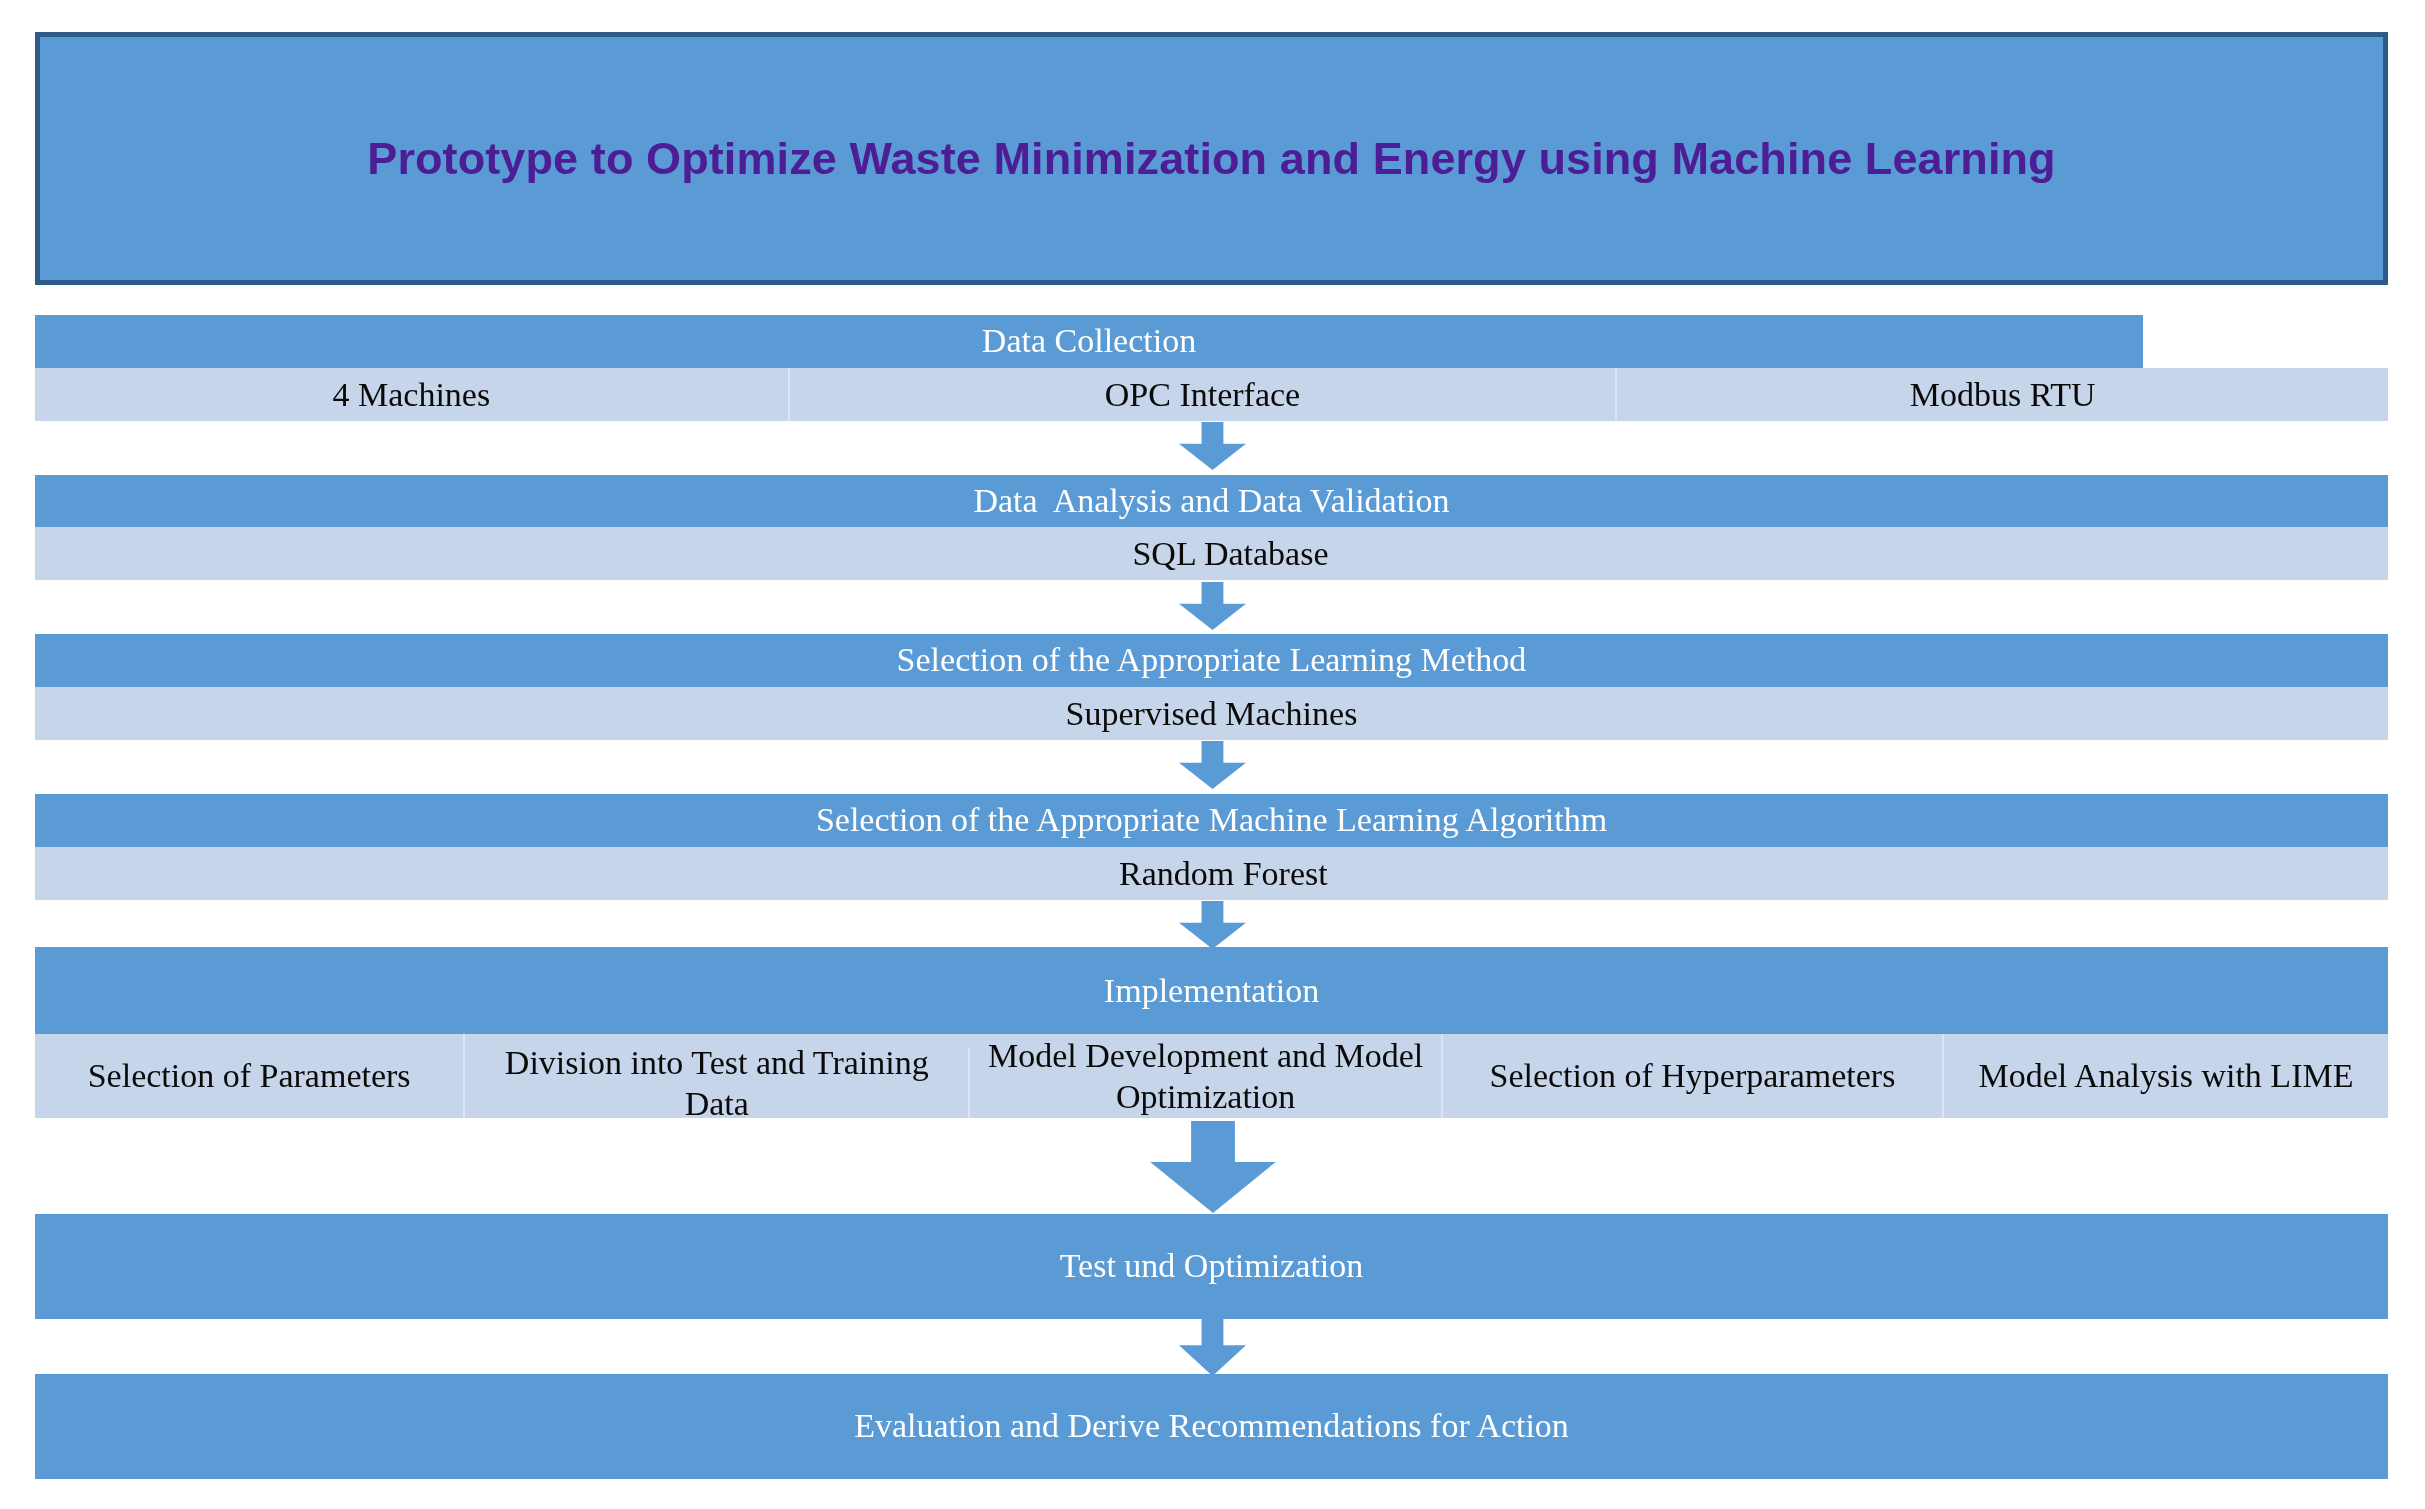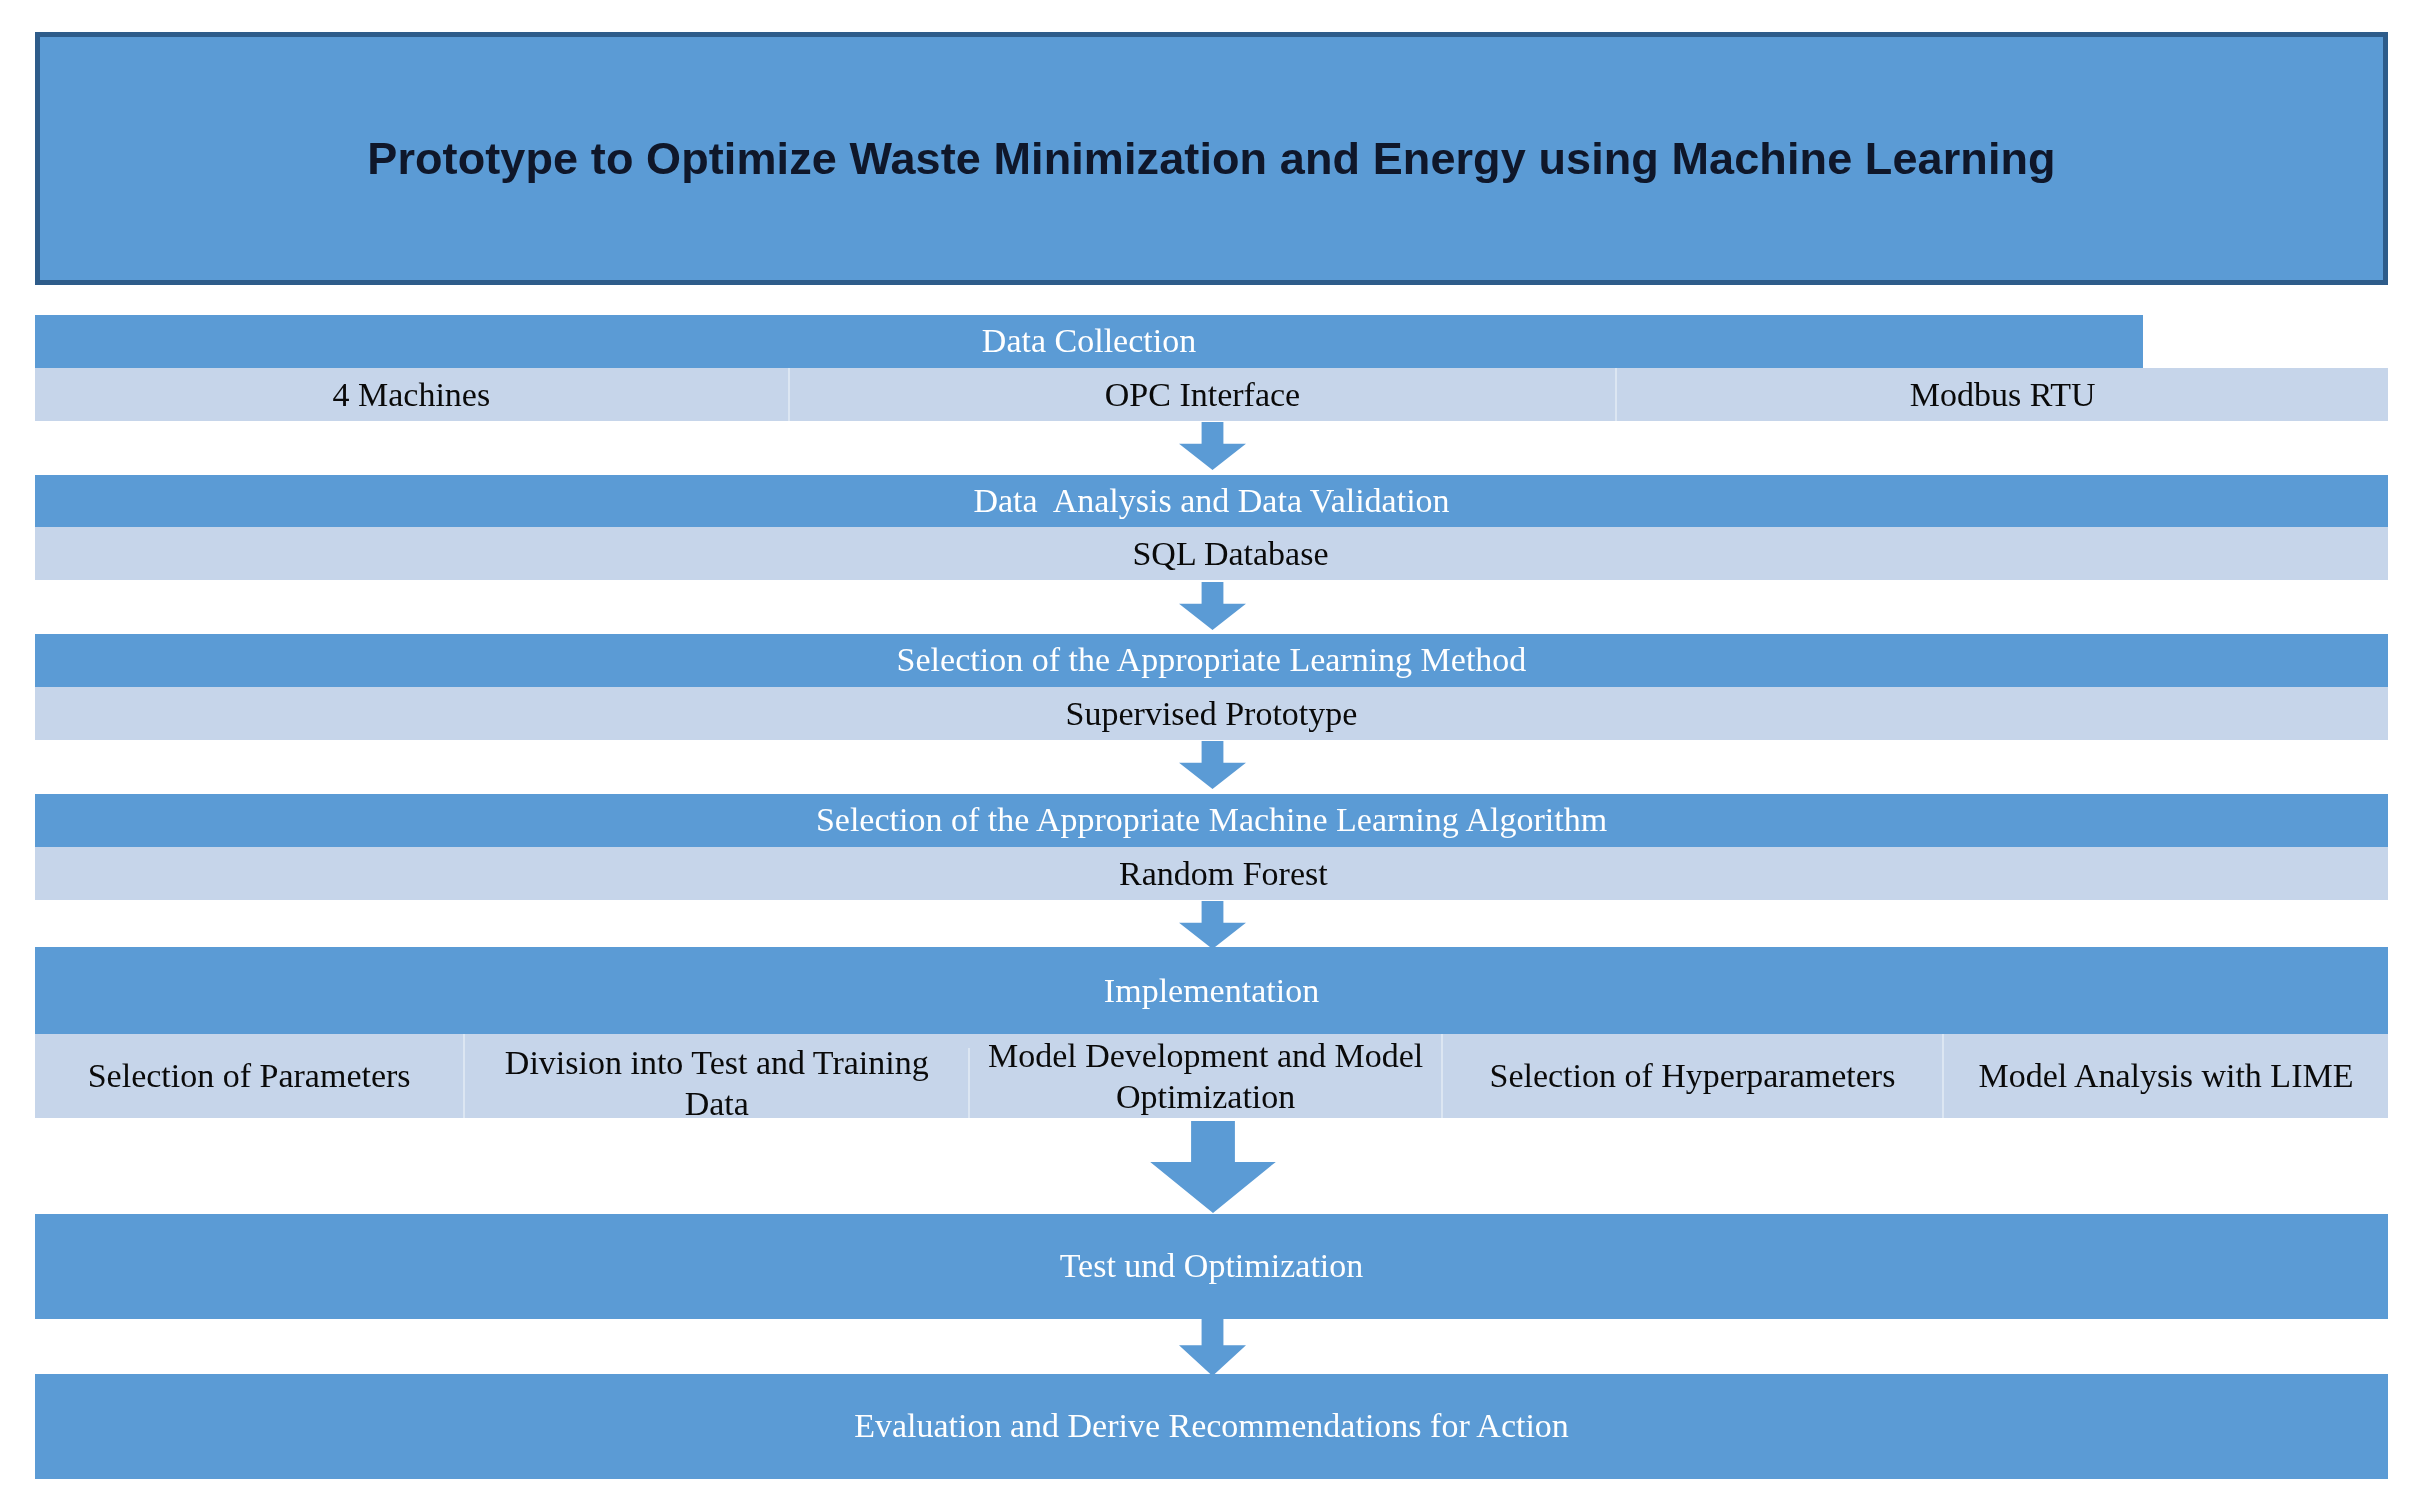--- a/index.html
+++ b/index.html
@@ -27,21 +27,21 @@
     width: 2353px;
     height: 253px;
     box-sizing: border-box;
     background: #5B9BD5;
     border: 5.1px solid #2E5C8A;
     display: flex;
     align-items: center;
     justify-content: center;
   }
   .title-text {
-    color: #0f172a;
+    color: #4c1d95;
     font-family: "Liberation Sans", "DejaVu Sans", sans-serif;
     font-weight: bold;
     font-size: 45px;
     letter-spacing: 0.1px;
     text-align: right;
     line-height: 1.15;
     white-space: pre;
   }
 
   
@@ -125,21 +125,21 @@
   <div class="arrow" style="left:1179px; top:582px;">
     <svg width="67" height="48" viewBox="0 0 92 66" aria-hidden="true">
       <polygon points="31,0 61,0 61,30 92,30 46,66 0,30 31,30" fill="#5B9BD5"></polygon>
     </svg>
   </div>
 
   <div class="bar bar-head" style="left:35px; top:634px; width:2353px; height:53px;">
     <div class="bar-label">Selection of the Appropriate Learning Method</div>
   </div>
   <div class="cols" style="left:35px; top:687px; width:2353px; height:53px;">
-    <div class="col" style="width:2353px;">Supervised Prototype</div>
+    <div class="col" style="width:2353px;">Supervised Machines</div>
   </div>
 
   <div class="arrow" style="left:1179px; top:741px;">
     <svg width="67" height="48" viewBox="0 0 92 66" aria-hidden="true">
       <polygon points="31,0 61,0 61,30 92,30 46,66 0,30 31,30" fill="#5B9BD5"></polygon>
     </svg>
   </div>
 
   <div class="bar bar-head" style="left:35px; top:794px; width:2353px; height:53px;">
     <div class="bar-label">Selection of the Appropriate Machine Learning Algorithm</div>

